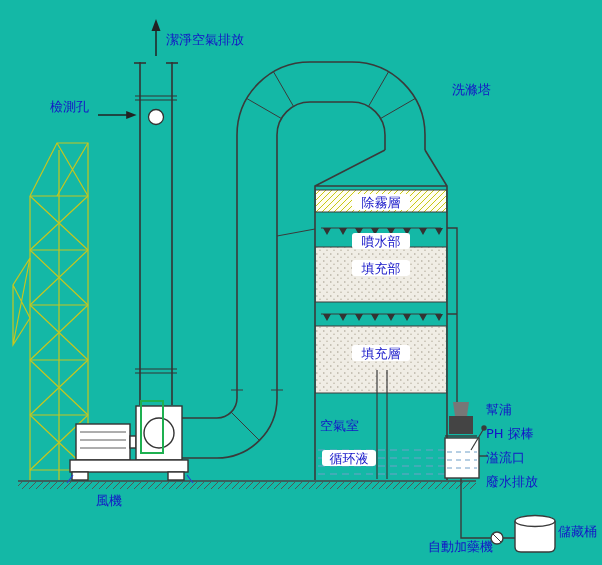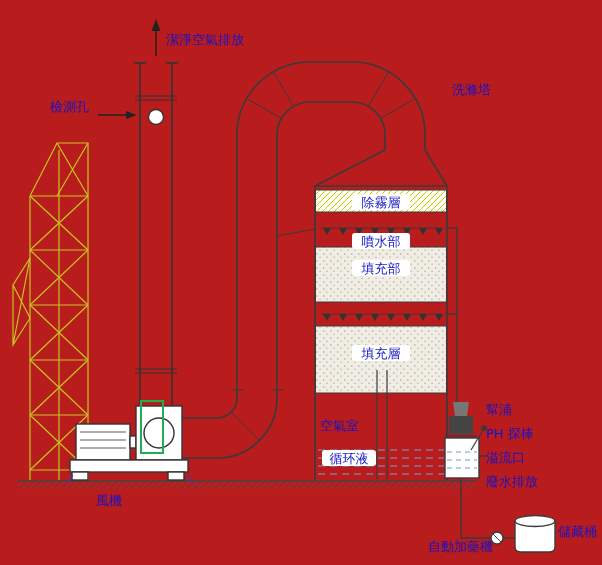--- a/index.html
+++ b/index.html
@@ -1,16 +1,16 @@
 <!DOCTYPE html>
 <html><head>
 <meta charset="utf-8">
 <style>
   html,body { margin:0; padding:0; background:#ffffff; }
-  .stage { position:relative; width:602px; height:565px; background:#b91c1c; overflow:hidden; }
+  .stage { position:relative; width:602px; height:565px; background:#14b8a6; overflow:hidden; }
   svg { display:block; }
   .lbl { font-family:"DejaVu Sans","Liberation Sans",sans-serif; font-size:13px; }
   .mid { text-anchor:middle; }
 </style>
 </head>
 <body>
 
 <div class="stage">
 <svg width="602" height="565" viewBox="0 0 602 565">
   <defs>

